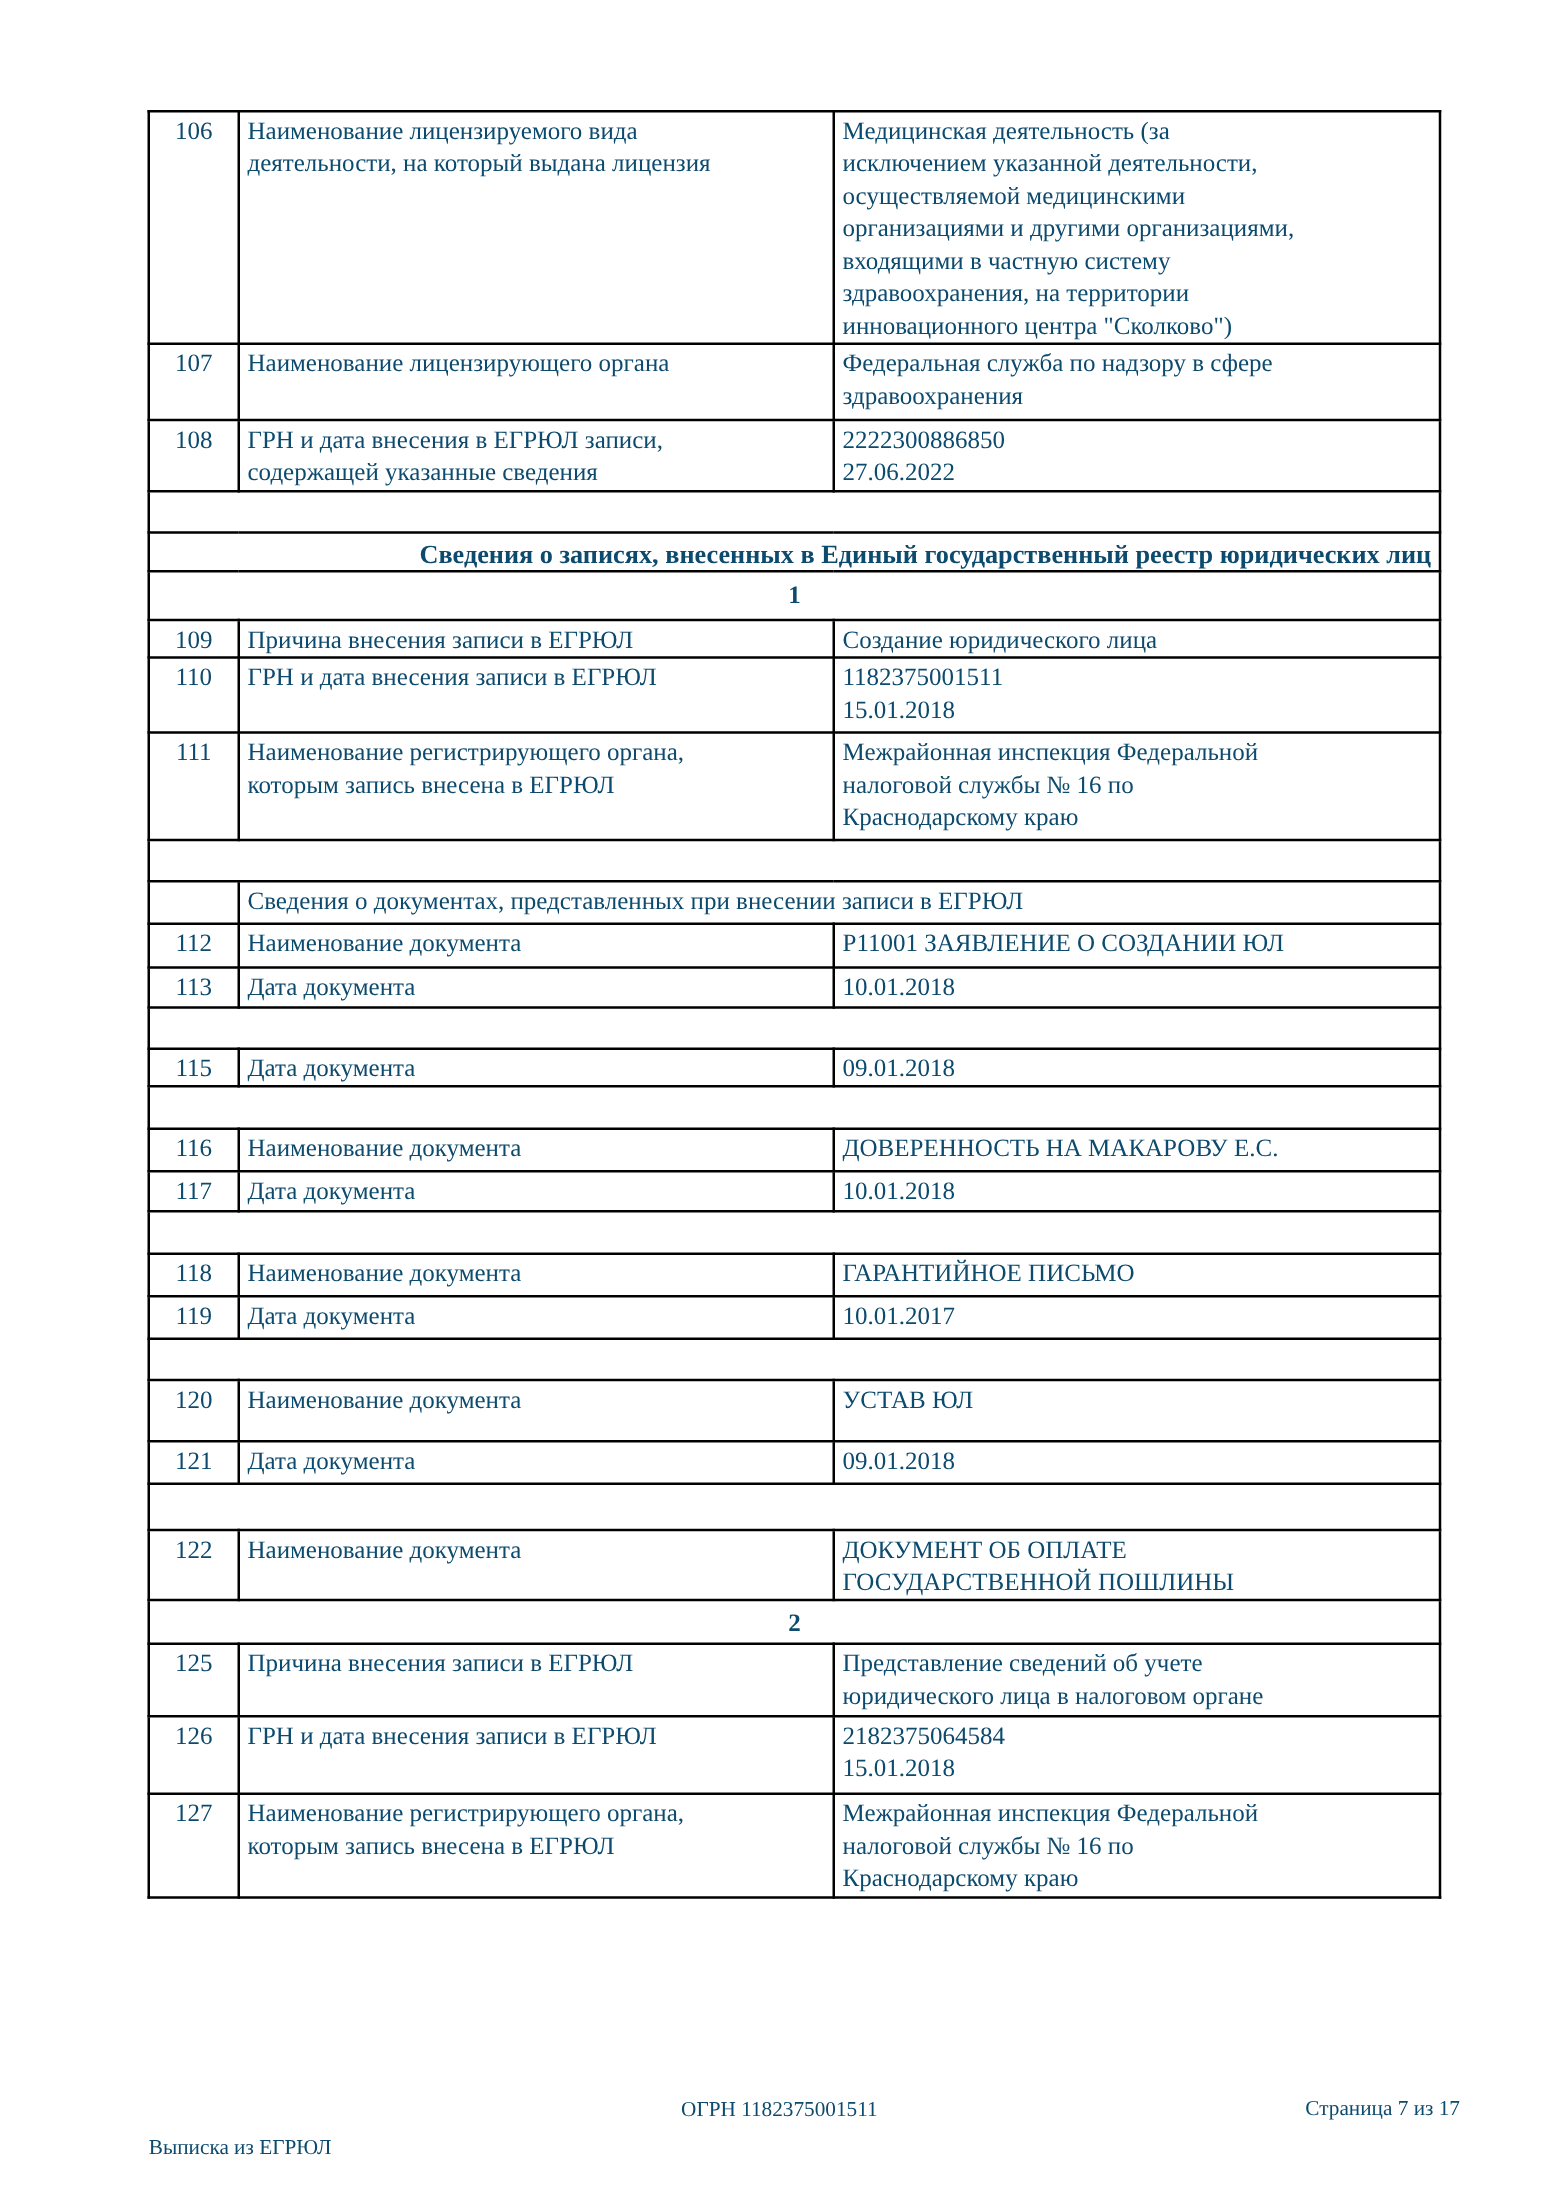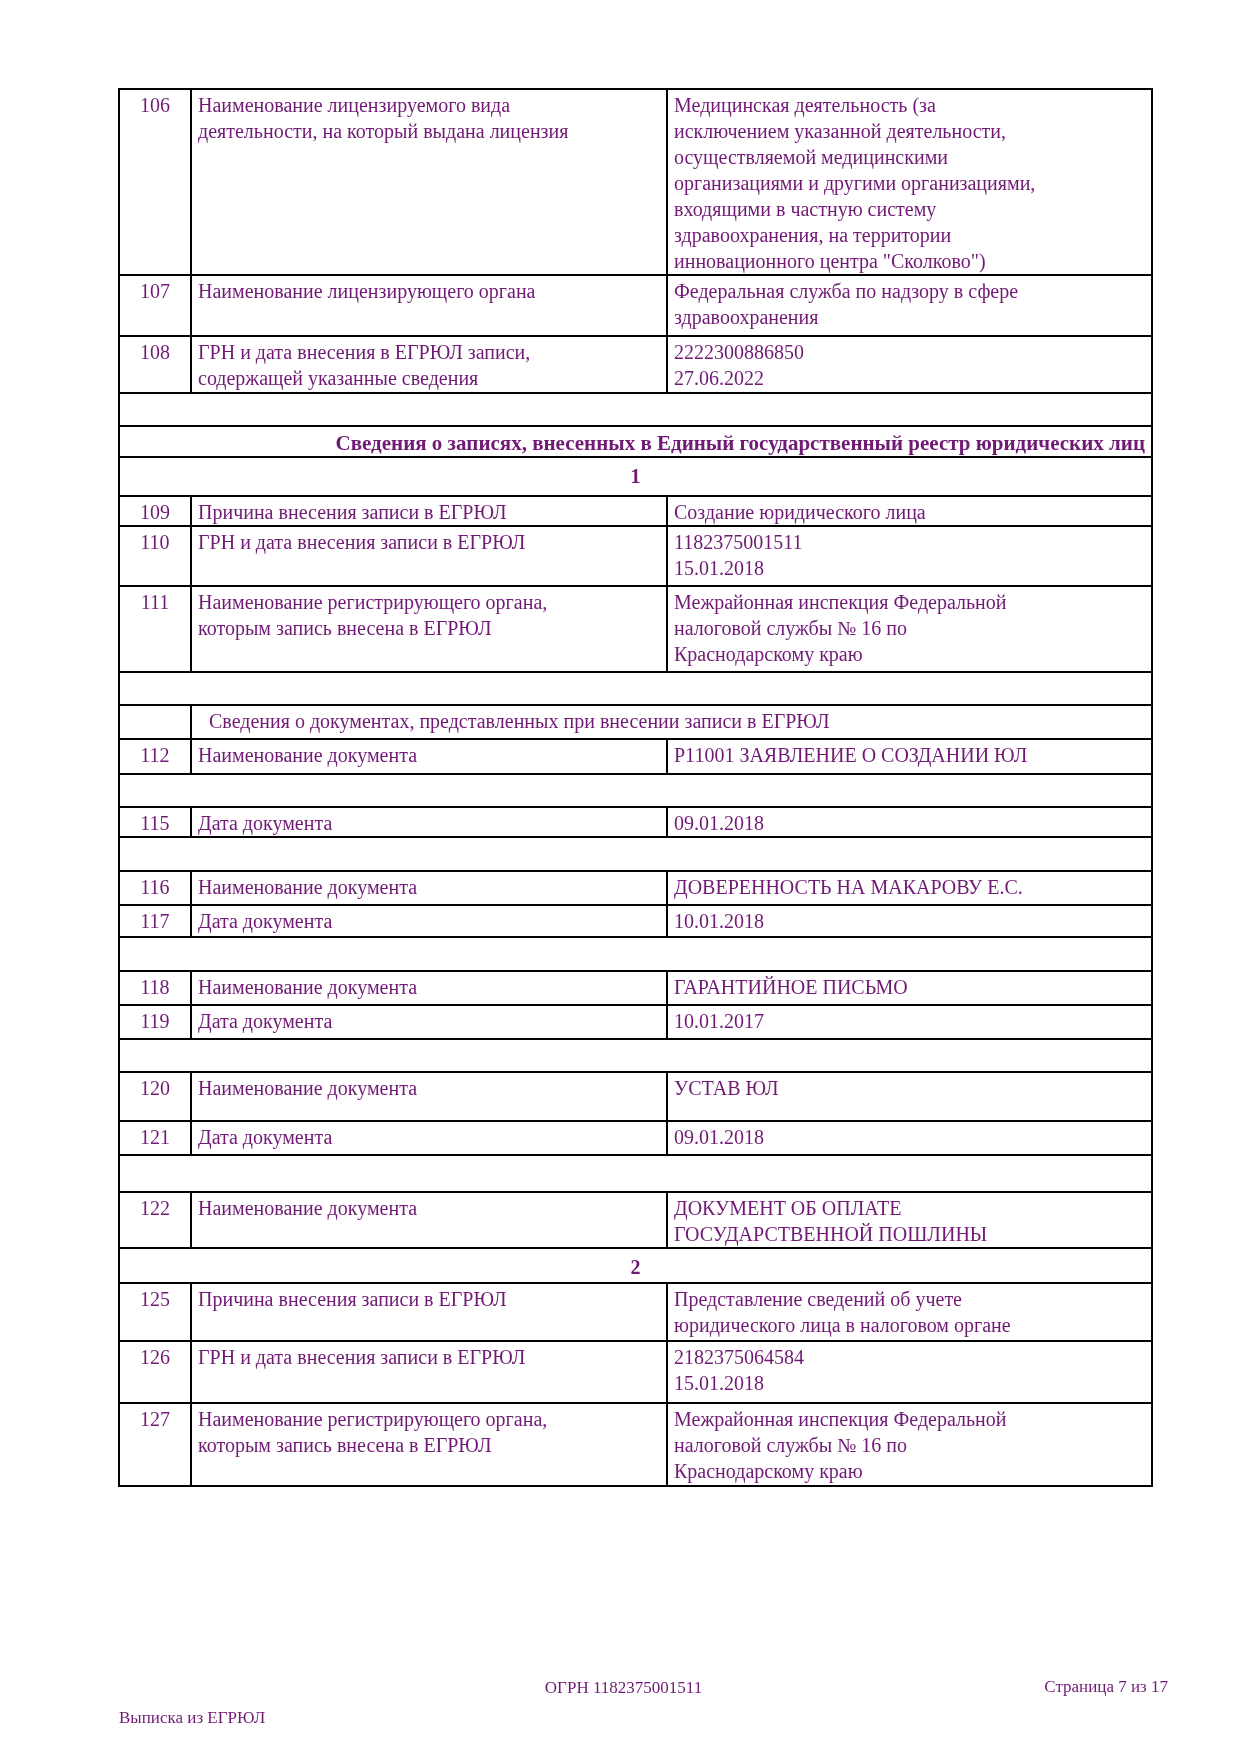--- a/index.html
+++ b/index.html
@@ -2,21 +2,21 @@
 <html><head>
 <meta charset="utf-8">
 <style>
   * { box-sizing: border-box; }
   html, body { margin: 0; padding: 0; background: #ffffff; }
   .page {
     position: relative;
     width: 1240px;
     height: 1755px;
     background: #ffffff;
-    color: #701a75;
+    color: #0c4a6e;
     font-family: "Liberation Serif", serif;
     overflow: hidden;
   }
   table.egrul {
     position: absolute;
     left: 118px;
     top: 88px;
     width: 1033px;
     border-collapse: collapse;
     table-layout: fixed;
@@ -40,21 +40,21 @@
     font-weight: bold;
     text-align: right;
     font-size: 21px;
     padding-top: 3px;
   }
   .egrul td.grp {
     font-weight: bold;
     text-align: center;
     padding-top: 5px;
   }
-  .egrul td.sub { padding-left: 17px; }
+  .egrul td.sub { padding-left: 6px; }
   .footer {
     position: absolute;
     font-size: 17px;
     line-height: 23px;
     white-space: pre;
   }
 </style>
 </head>
 <body>
 
@@ -125,20 +125,25 @@
       </tr>
       <tr style="height:34px">
         <td class="num"></td>
         <td colspan="2" class="sub">Сведения о документах, представленных при внесении записи в ЕГРЮЛ</td>
       </tr>
       <tr style="height:35px">
         <td class="num">112</td>
         <td>Наименование документа</td>
         <td>Р11001 ЗАЯВЛЕНИЕ О СОЗДАНИИ ЮЛ</td>
       </tr>
+      <tr style="height:32px">
+        <td class="num">113</td>
+        <td>Дата документа</td>
+        <td>10.01.2018</td>
+      </tr>
       <tr class="spacer" style="height:33px">
         <td colspan="3"></td>
       </tr>
       <tr style="height:25px">
         <td class="num">115</td>
         <td>Дата документа</td>
         <td>09.01.2018</td>
       </tr>
       <tr class="spacer" style="height:34px">
         <td colspan="3"></td>

